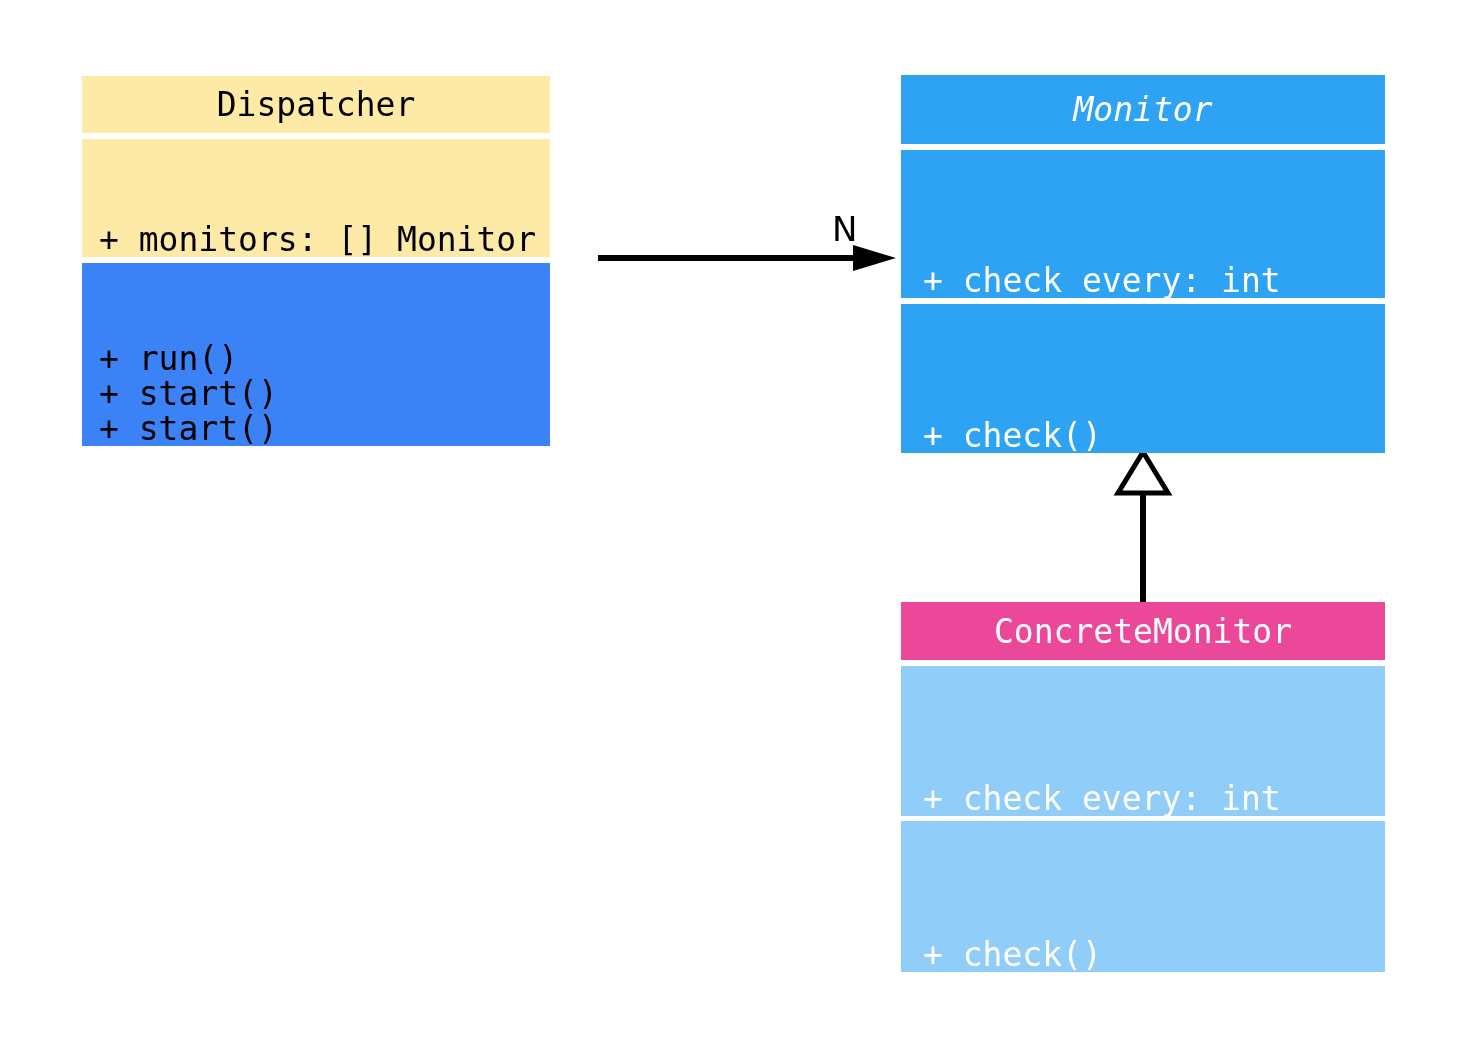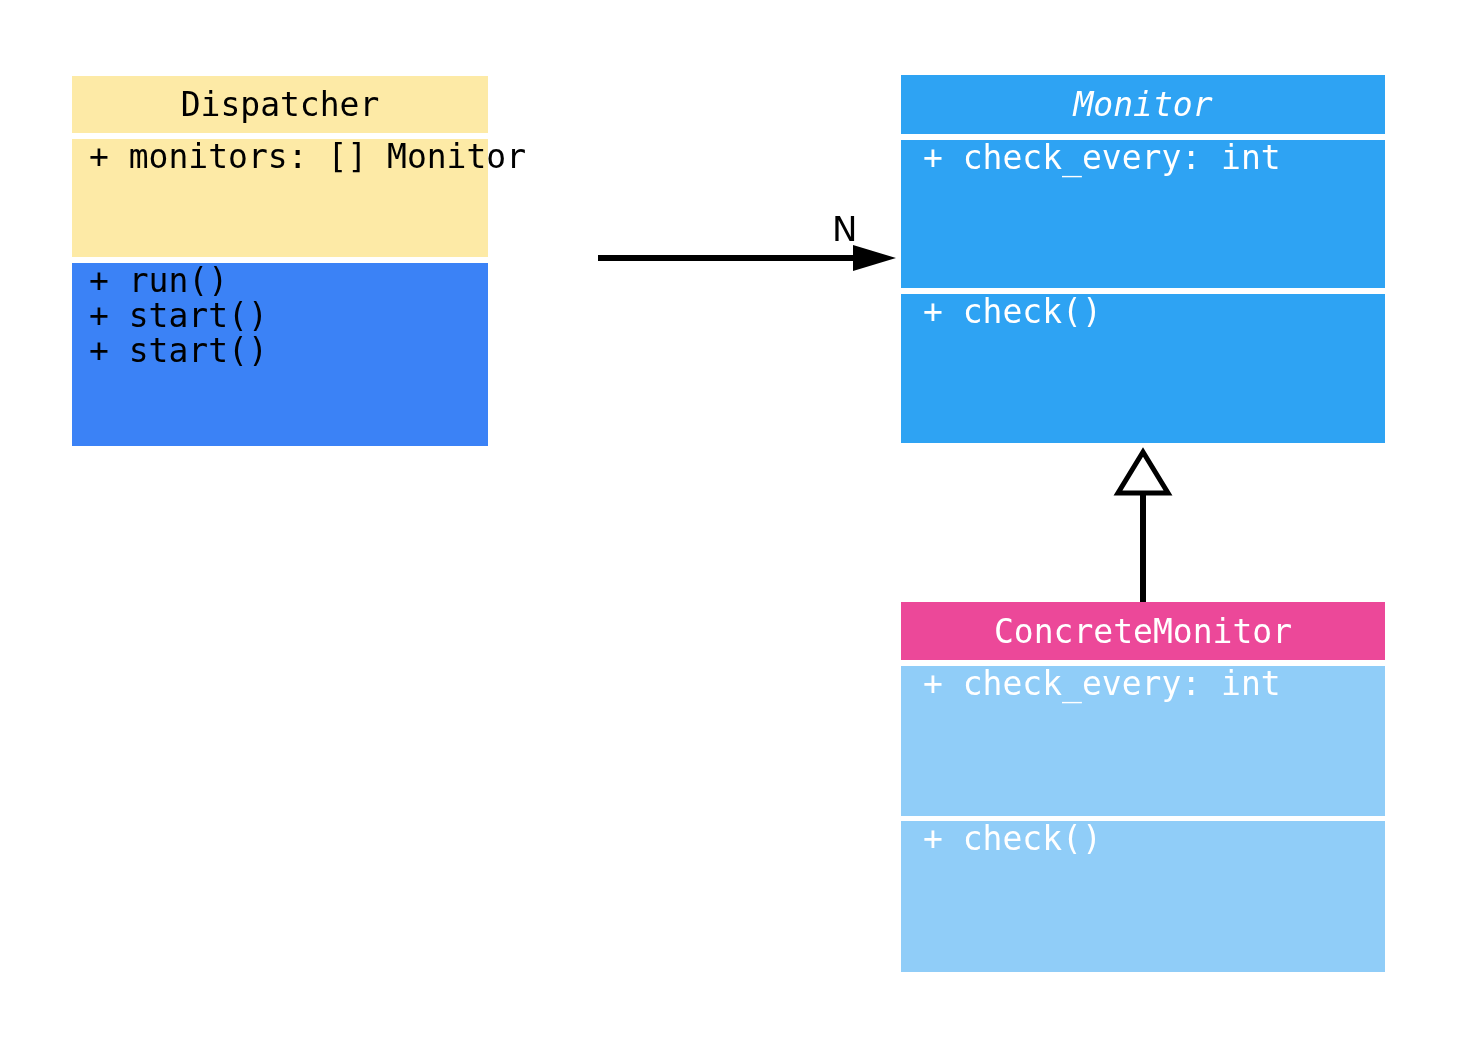--- a/index.html
+++ b/index.html
@@ -45,40 +45,40 @@
     font-size: 34px;
     fill: #000000;
   }
   .uml-class {
     position: absolute;
     font-size: 33px;
   }
   .sec {
     display: flex;
     flex-direction: column;
-    justify-content: flex-start;
+    justify-content: flex-end;
     box-sizing: border-box;
   }
   .sec.title {
     flex-direction: row;
     align-items: center;
     justify-content: center;
   }
   .member {
     line-height: 35px;
     white-space: pre;
   }
   
-  .c0 { left: 72px; top: 76px; width: 416px; }
+  .c0 { left: 82px; top: 76px; width: 468px; }
   .c0 .title   { height: 57px; }
   .c0 .attrs   { height: 118px; margin-top: 6px; padding-left: 17px; }
   .c0 .methods { height: 183px; margin-top: 6px; padding-left: 17px; }
   
   .c1 { left: 901px; top: 75px; width: 484px; }
-  .c1 .title   { height: 59px; font-style: italic; }
+  .c1 .title   { height: 69px; font-style: italic; }
   .c1 .attrs   { height: 148px; margin-top: 6px; padding-left: 22px; }
   .c1 .methods { height: 149px; margin-top: 6px; padding-left: 22px; }
   
   .c2 { left: 901px; top: 602px; width: 484px; }
   .c2 .title   { height: 58px; }
   .c2 .attrs   { height: 150px; margin-top: 6px; padding-left: 22px; }
   .c2 .methods { height: 151px; margin-top: 5px; padding-left: 22px; }
 </style>
 </head>
 <body>

